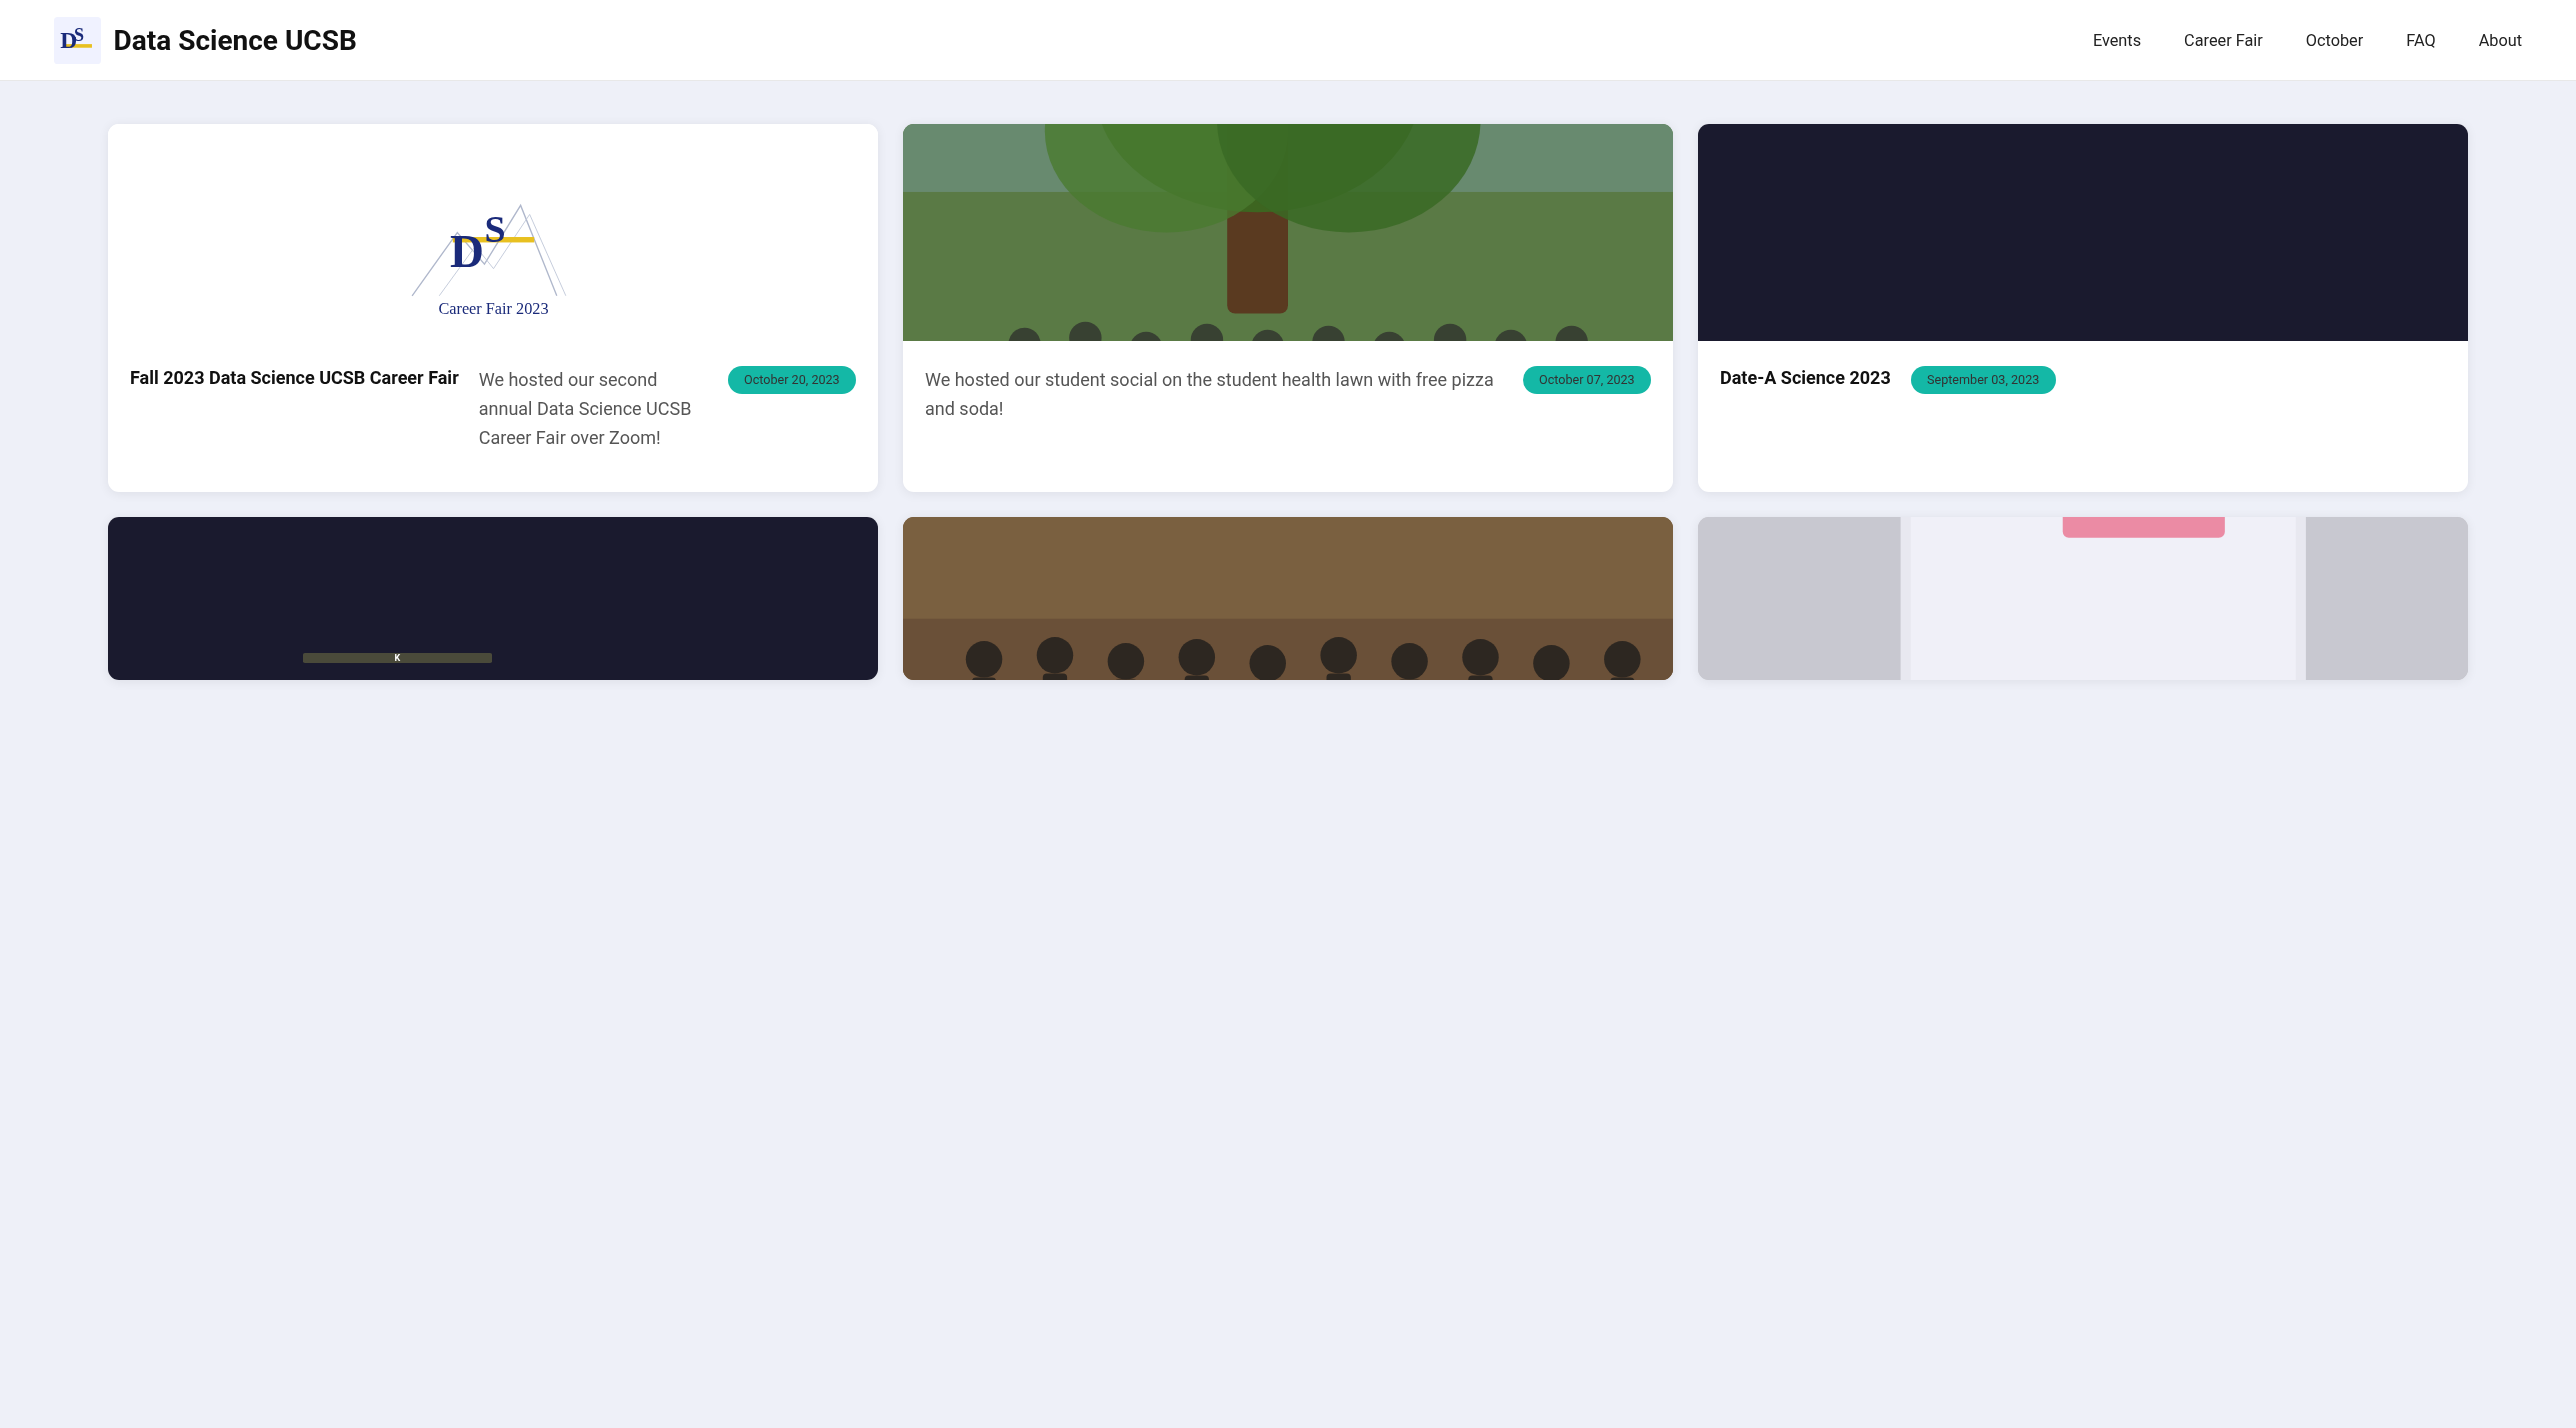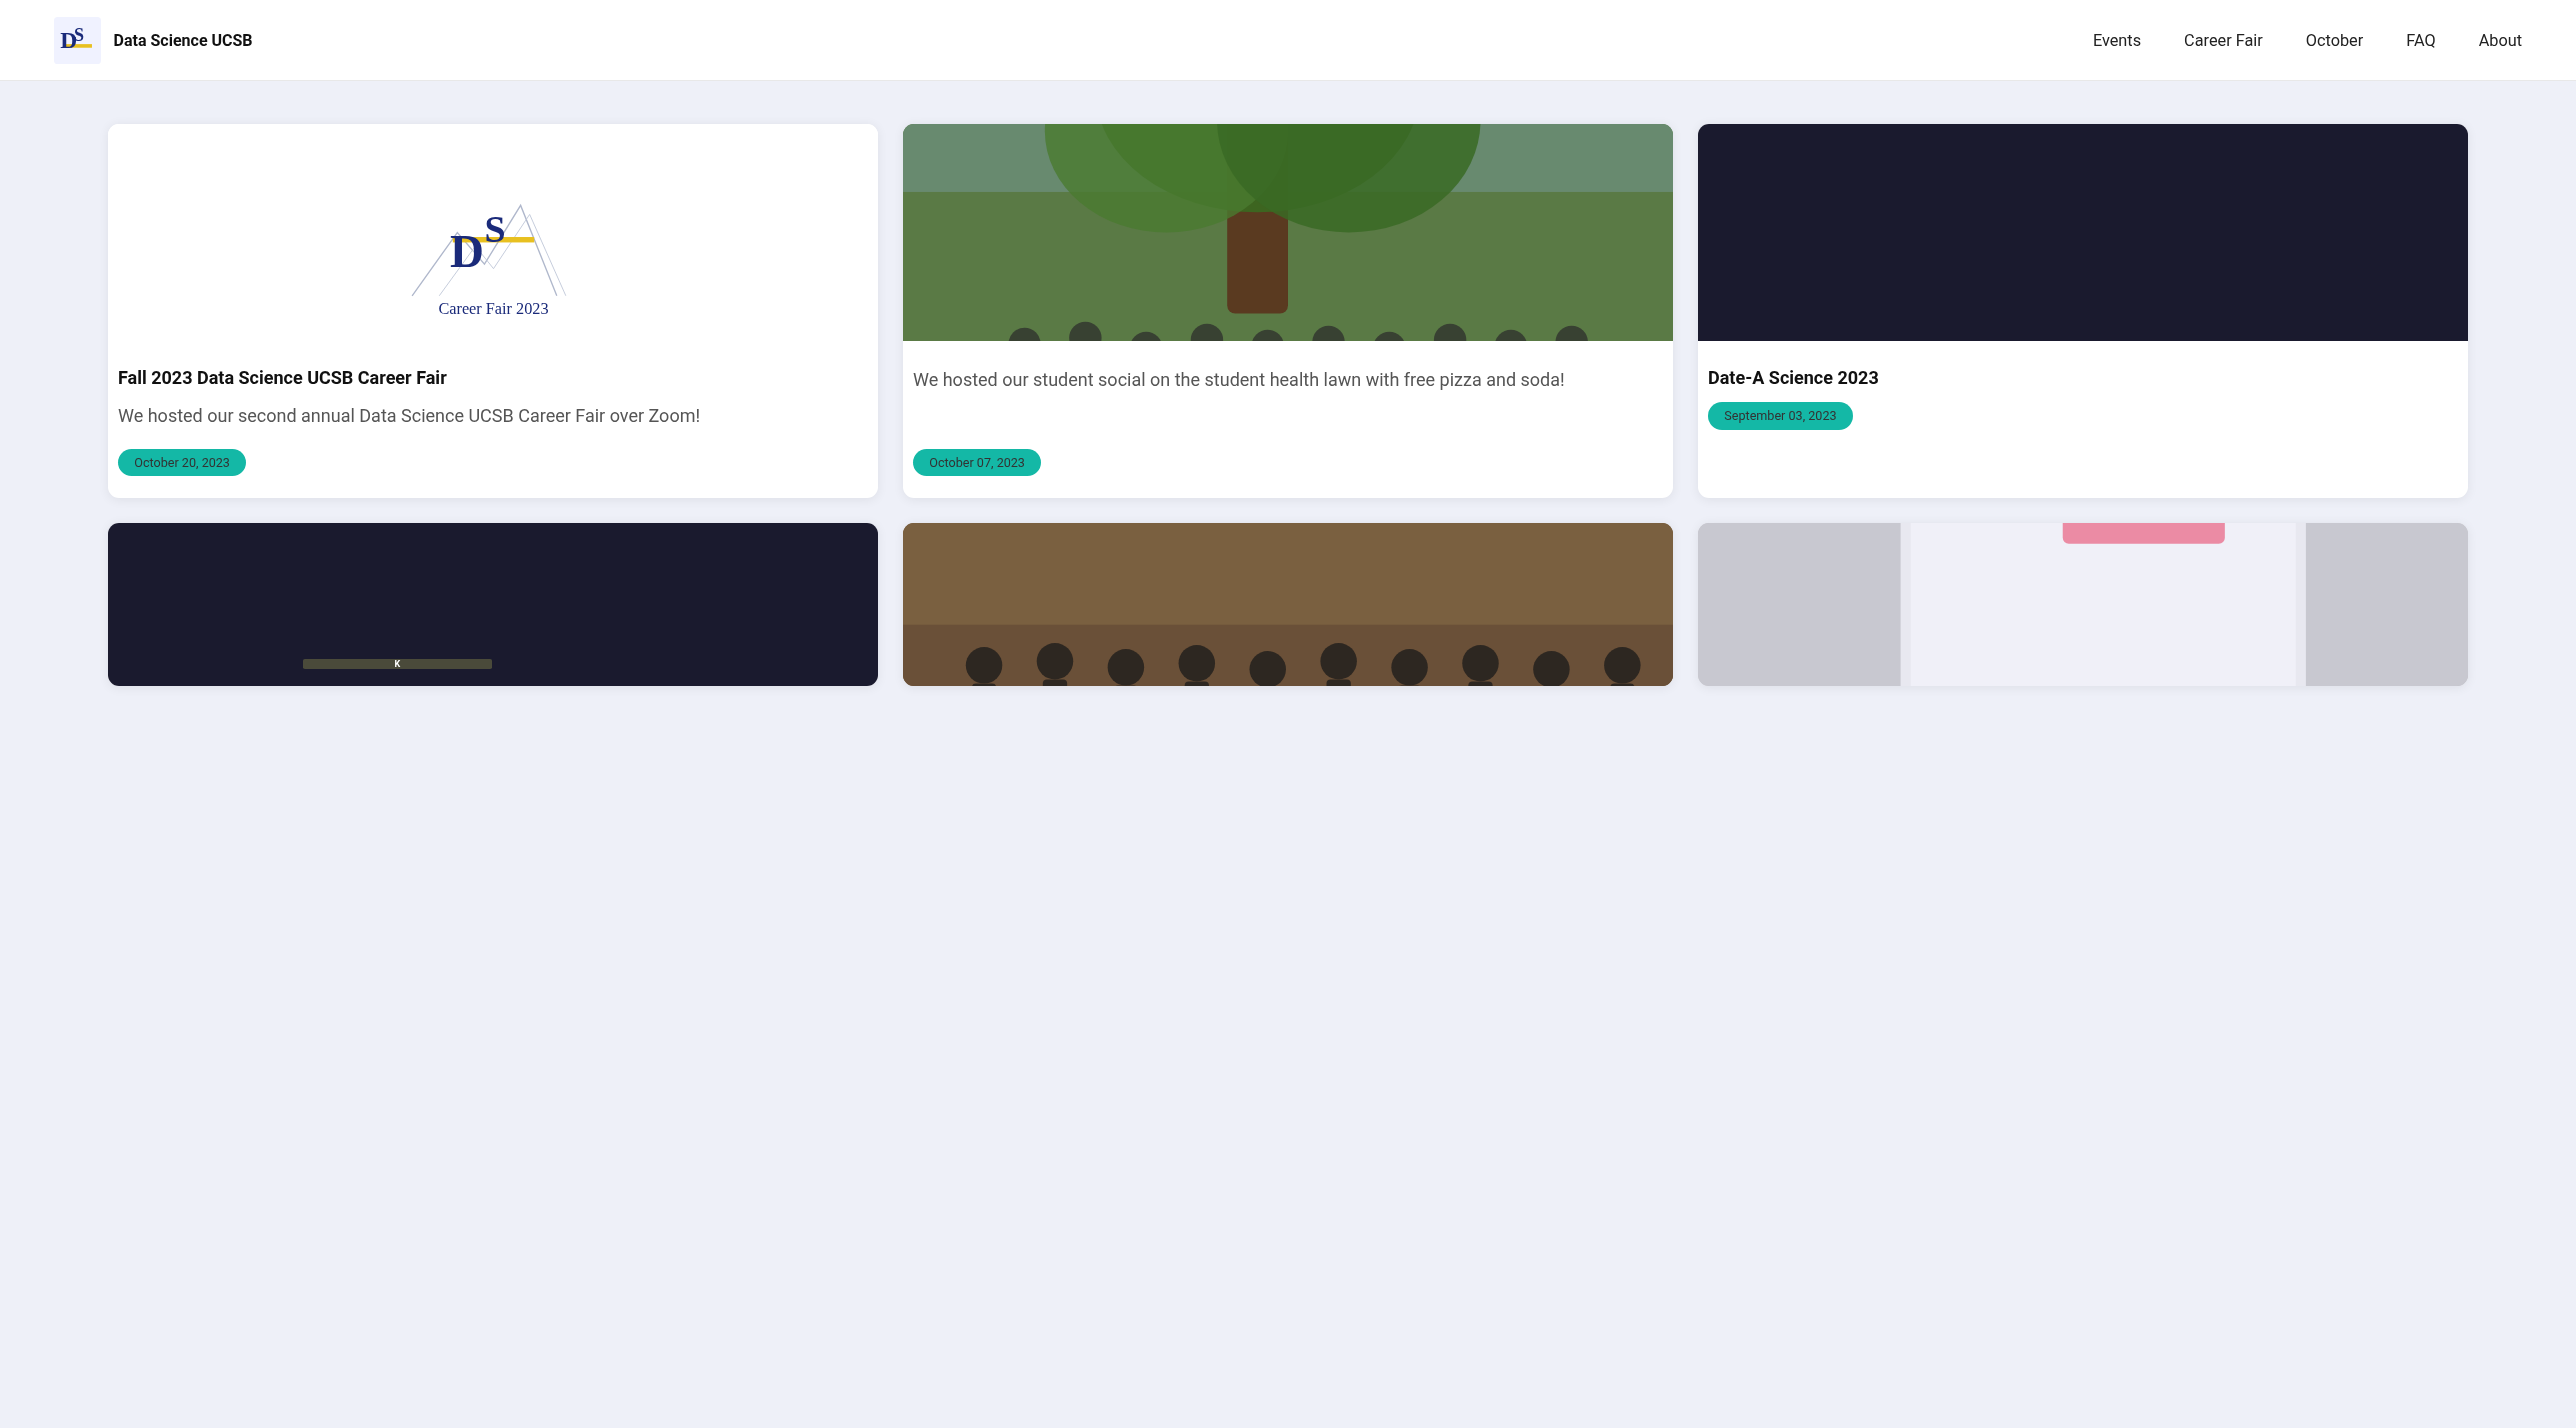--- a/index.html
+++ b/index.html
@@ -21,21 +21,21 @@
     .nav-brand {
       display: flex;
       align-items: center;
       gap: 12.6px;
     }
     .nav-logo {
       width: 47px;
       height: 47px;
     }
     .nav-title {
-      font-size: 16px;
+      font-size: 28px;
       font-weight: 700;
       color: #111;
     }
     .nav-links {
       display: flex;
       gap: 43px;
       list-style: none;
       padding-left: 30px;
     }
     .nav-links a {
@@ -71,24 +71,25 @@
       width: 100%;
       height: 217px;
       object-fit: cover;
       background: #e0e4f0;
       display: flex;
       align-items: center;
       justify-content: center;
       flex-shrink: 0;
     }
     .card-body {
-      padding: 25px 10px 22px;
-      display: flex;
-      flex-direction: column;
+      padding: 25px 22px 22px;
+      display: flex;
+      flex-direction: row;
       flex: 1;
+      gap: 20px;
     }
     .card-title {
       font-size: 18px;
       font-weight: 700;
       color: #111;
       margin-bottom: 12.6px;
       line-height: 1.3;
     }
     .card-desc {
       font-size: 18px;

